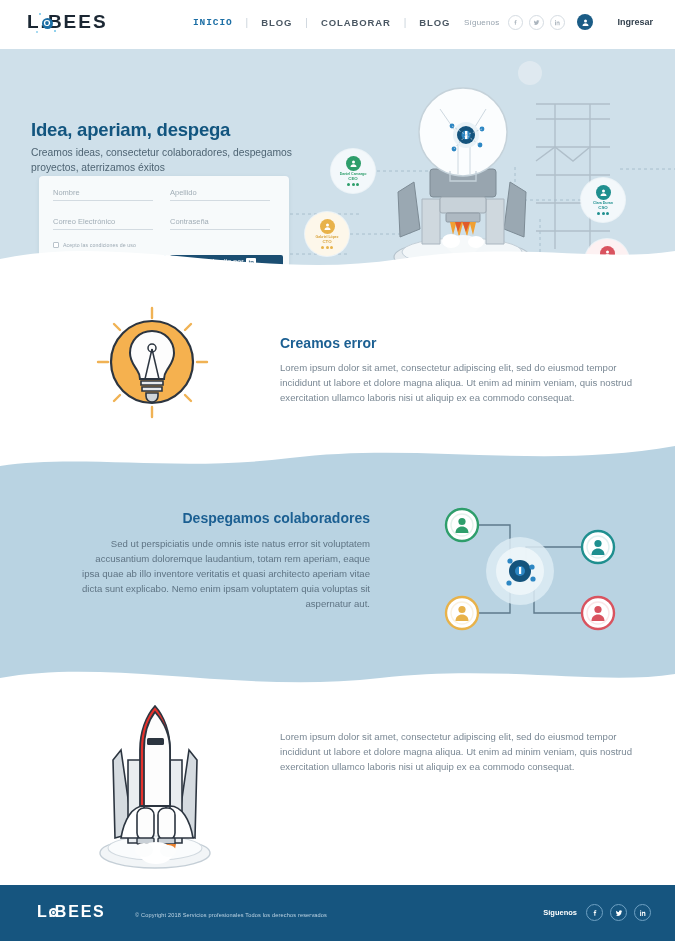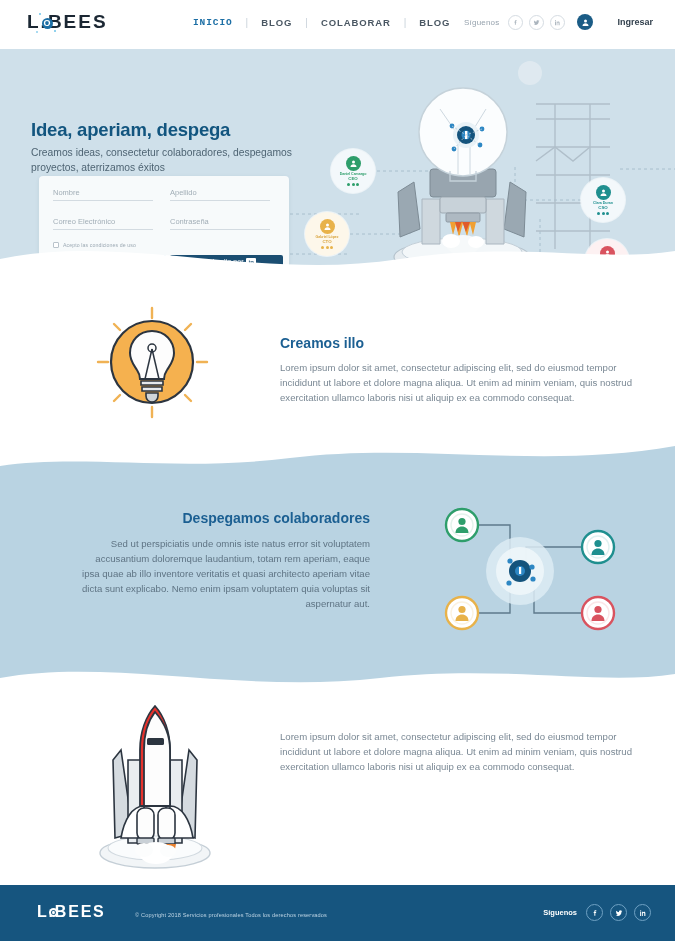--- a/index.html
+++ b/index.html
@@ -405,21 +405,21 @@
         <path d="M46,76 h22 v4 h-22 z M47,82 h20 v4 h-20 z" fill="#e6e9ec" stroke="#2c3540" stroke-width="1.6"></path>
         <path d="M51,88 h12 v3 a6,6 0 0 1 -12,0 z" fill="#cfd4d8" stroke="#2c3540" stroke-width="1.6"></path>
         <g stroke="#2c3540" stroke-width="1.5" fill="none">
           <path d="M57,44 L50,74"></path>
           <path d="M57,44 L64,74"></path>
           <circle cx="57" cy="43" r="4"></circle>
         </g>
       </svg>
     </div>
     <div class="s1-text">
-      <h2 class="sec-h">Creamos illo</h2>
+      <h2 class="sec-h">Creamos error</h2>
       <p class="sec-p">Lorem ipsum dolor sit amet, consectetur adipiscing elit, sed do eiusmod tempor incididunt ut labore et dolore magna aliqua. Ut enim ad minim veniam, quis nostrud exercitation ullamco laboris nisi ut aliquip ex ea commodo consequat.</p>
     </div>
   </div>
 
   <div class="sec2">
     <div class="sec2-bg"></div>
     <svg class="wave-top" viewBox="0 0 675 38" preserveAspectRatio="none">
       <path d="M0,0 L675,0 L675,6 C540,30 420,2 290,18 C180,32 80,14 0,26 Z" fill="#ffffff"></path>
     </svg>
     <svg class="wave-bot" viewBox="0 0 675 42" preserveAspectRatio="none">

